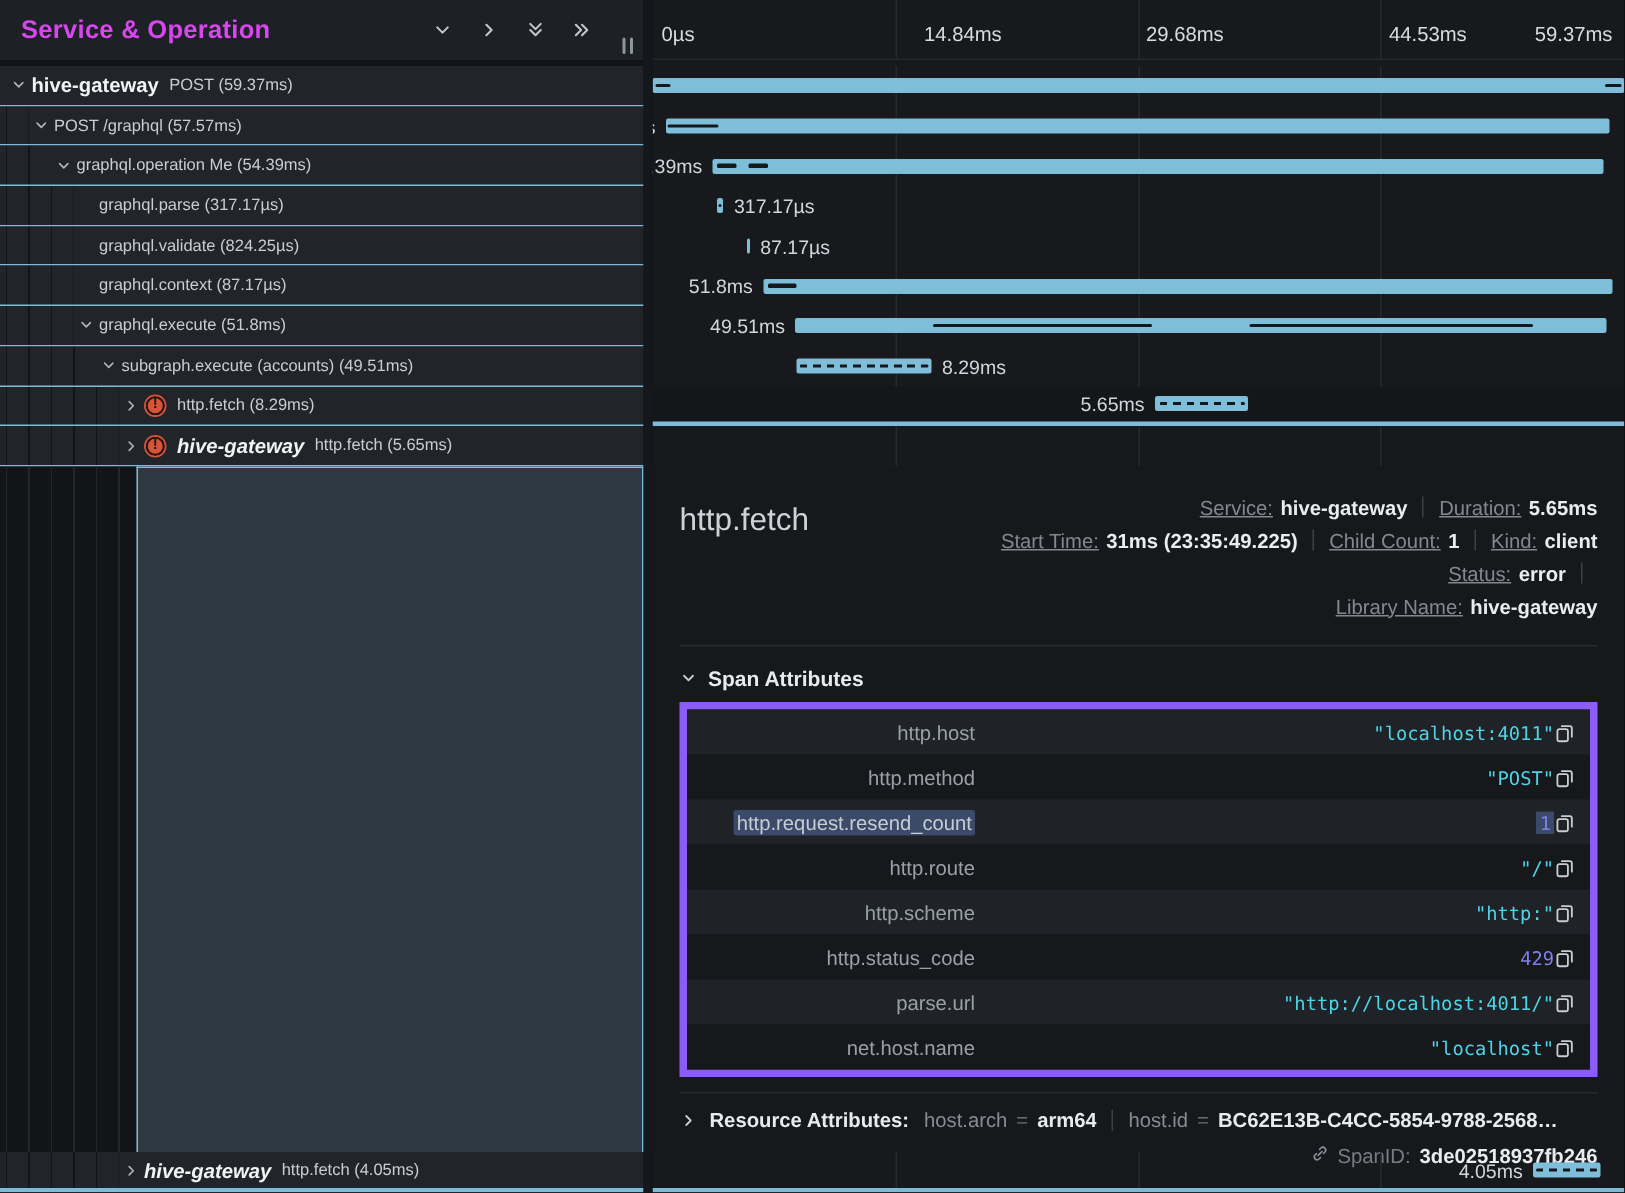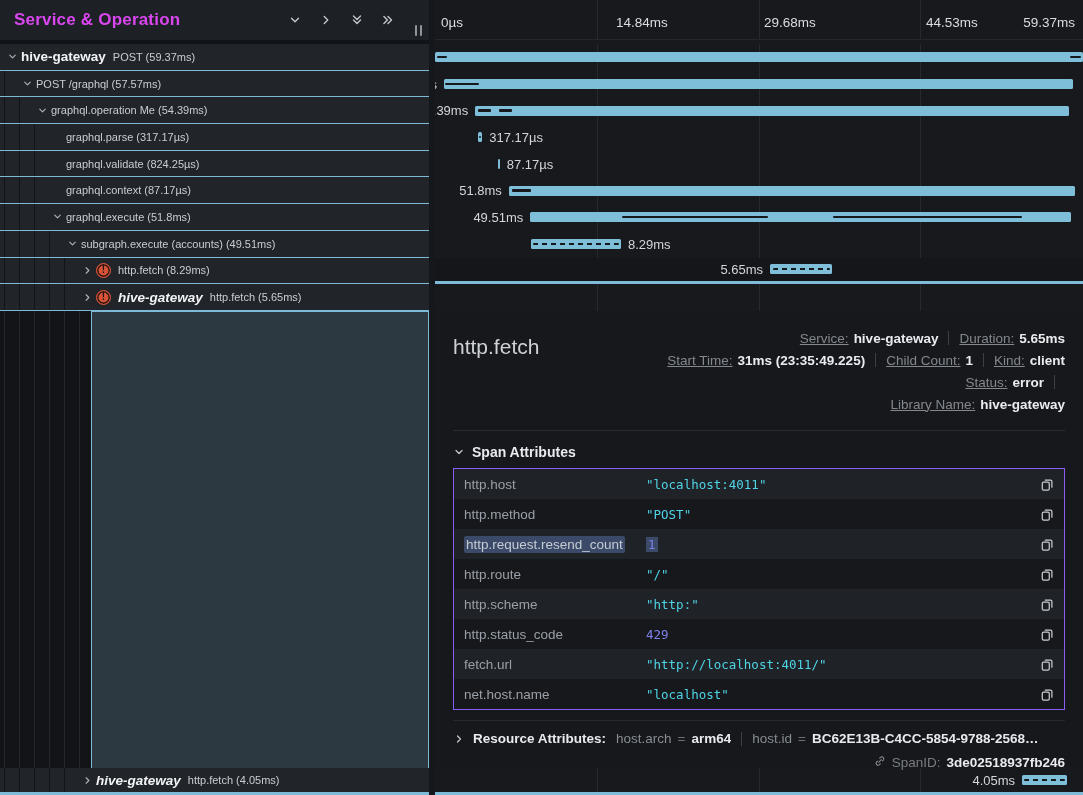--- a/index.html
+++ b/index.html
@@ -63,21 +63,21 @@
   .meta{display:flex;flex-direction:column;align-items:flex-end;font-size:13.5px;}
   .meta-line{display:flex;align-items:center;height:22px;}
   .meta-item{display:flex;gap:5px;white-space:nowrap;}
   .meta-item .ml{color:#83888e;text-decoration:underline;}
   .meta-item .mv{color:#eaecee;font-weight:700;}
   .meta-sep{width:1px;height:14px;background:#3c4147;margin:0 10px;}
   .d-hr{border-top:1px solid #292d32;margin-top:15px;}
   .sect-h{margin-top:13px;display:flex;align-items:center;gap:7px;
           color:#e8eaed;font-weight:700;font-size:14px;cursor:pointer;}
   .sect-h .schev{color:#c8ccd2;display:flex;}
-  .attr-table{margin-top:8px;border:1px solid #8b5cf6;}
+  .attr-table{margin-top:8px;border:5px solid #8b5cf6;text-align:right;}
   .attr-row{height:30px;display:flex;align-items:center;padding:0 10px;}
   .attr-row.alt0{background:#1f2226;}
   .attr-row.alt1{background:#16181c;}
   .attr-key{flex:none;width:182px;color:#9aa0a7;font-size:13.5px;white-space:nowrap;}
   .attr-val{flex:1;font-family:"DejaVu Sans Mono",monospace;font-size:12.5px;white-space:nowrap;overflow:hidden;}
   .attr-val.t-string{color:#4fd4e6;}
   .attr-val.t-number{color:#7e80ea;}
   .hl{background:#3c4a6a;border-radius:2px;padding:1px 2px;}
   .attr-key .hl{color:#c6ccd4;}
   .copy-btn{flex:none;display:flex;cursor:pointer;}
@@ -408,21 +408,21 @@
             <span class="attr-key">http.status_code</span>
             <span class="attr-val t-number">429</span>
             <span class="copy-btn">
               <svg width="14" height="15" viewBox="0 0 16 16" fill="none" stroke="#c9cdd3" stroke-width="1.4" stroke-linecap="round" stroke-linejoin="round">
                 <path d="M6 3h6a1.6 1.6 0 0 1 1.6 1.6V11"></path>
                 <rect x="2.6" y="5.2" width="8" height="9.3" rx="1.6"></rect>
               </svg>
             </span>
           </div>
           <div class="attr-row alt0">
-            <span class="attr-key">fetch.url</span>
+            <span class="attr-key">parse.url</span>
             <span class="attr-val t-string">"http://localhost:4011/"</span>
             <span class="copy-btn">
               <svg width="14" height="15" viewBox="0 0 16 16" fill="none" stroke="#c9cdd3" stroke-width="1.4" stroke-linecap="round" stroke-linejoin="round">
                 <path d="M6 3h6a1.6 1.6 0 0 1 1.6 1.6V11"></path>
                 <rect x="2.6" y="5.2" width="8" height="9.3" rx="1.6"></rect>
               </svg>
             </span>
           </div>
           <div class="attr-row alt1">
             <span class="attr-key">net.host.name</span>

